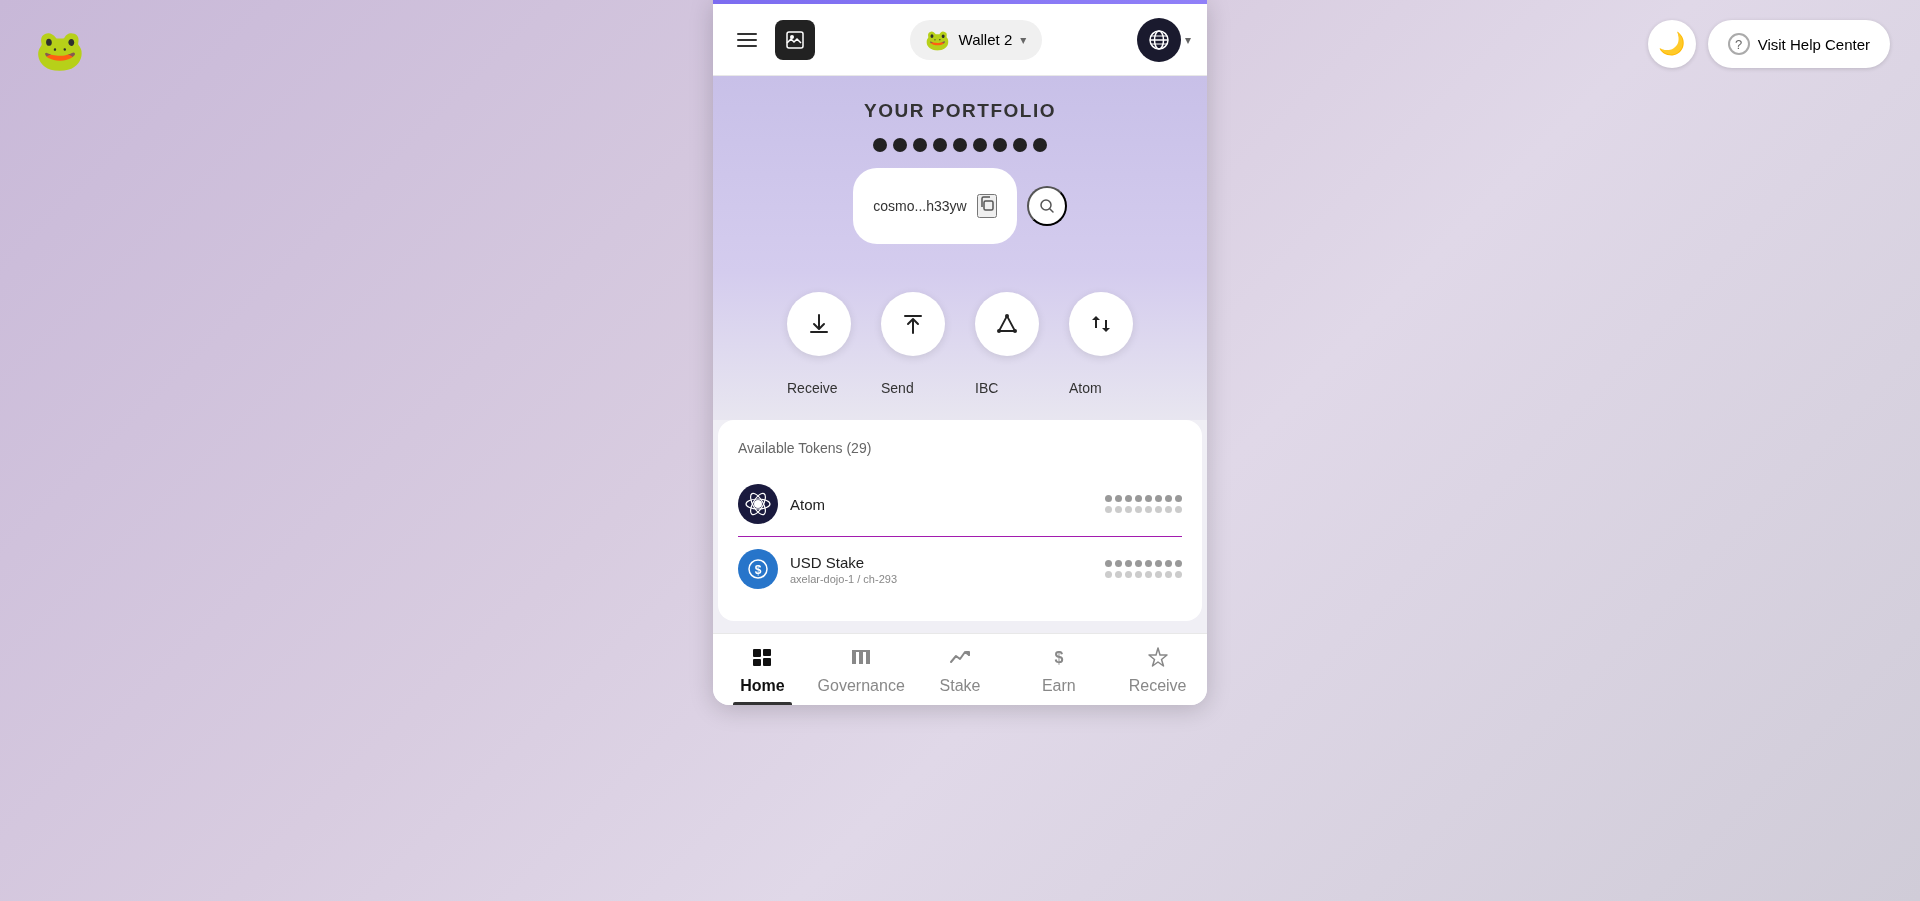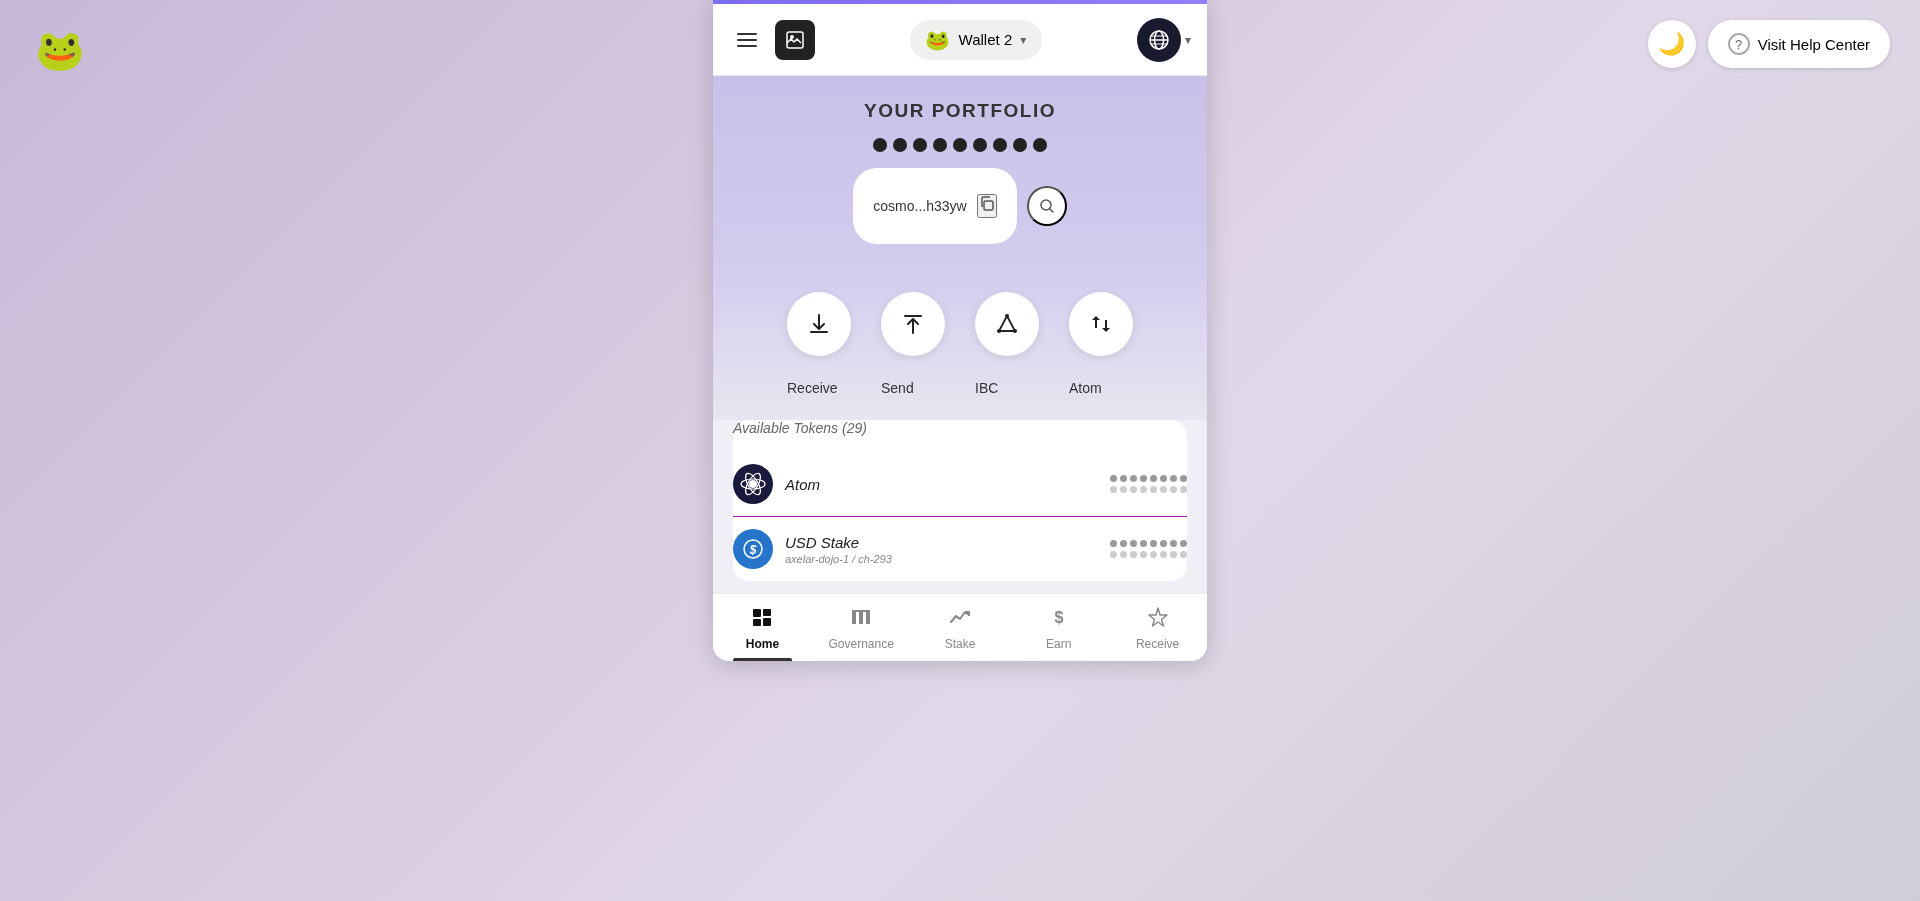--- a/index.html
+++ b/index.html
@@ -270,24 +270,24 @@
 
     .action-label {
       font-size: 14px;
       color: #333;
       font-weight: 400;
     }
 
     
     .tokens-section {
       background: white;
-      margin: 0 20px;
+      margin: 0 5px;
       border-radius: 16px;
+      padding: 20px;
       flex: 1;
-      font-style: italic;
     }
 
     .tokens-header {
       font-size: 14px;
       color: #666;
       margin-bottom: 16px;
       font-weight: 400;
     }
 
     .token-item {
@@ -391,21 +391,21 @@
     .nav-icon {
       font-size: 20px;
       color: #555;
     }
 
     .nav-item.active .nav-icon {
       color: #111;
     }
 
     .nav-label {
-      font-size: 12px;
+      font-size: 16px;
       color: #888;
       font-weight: 400;
     }
 
     .nav-item.active .nav-label {
       color: #111;
       font-weight: 600;
     }
 
     

